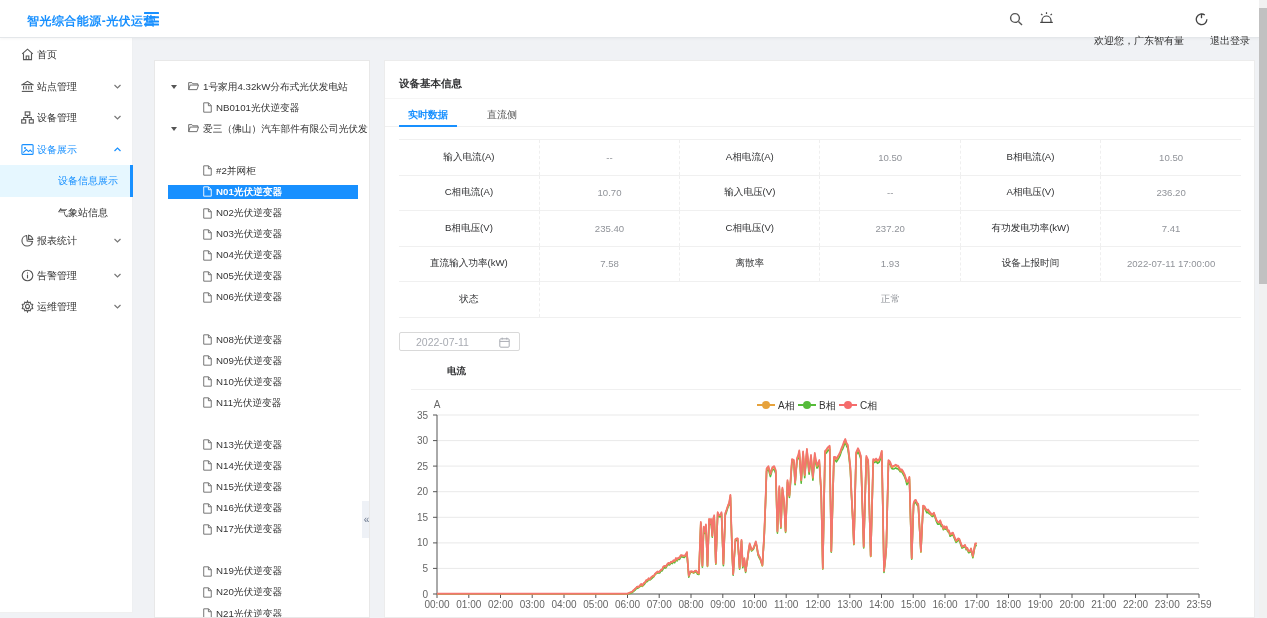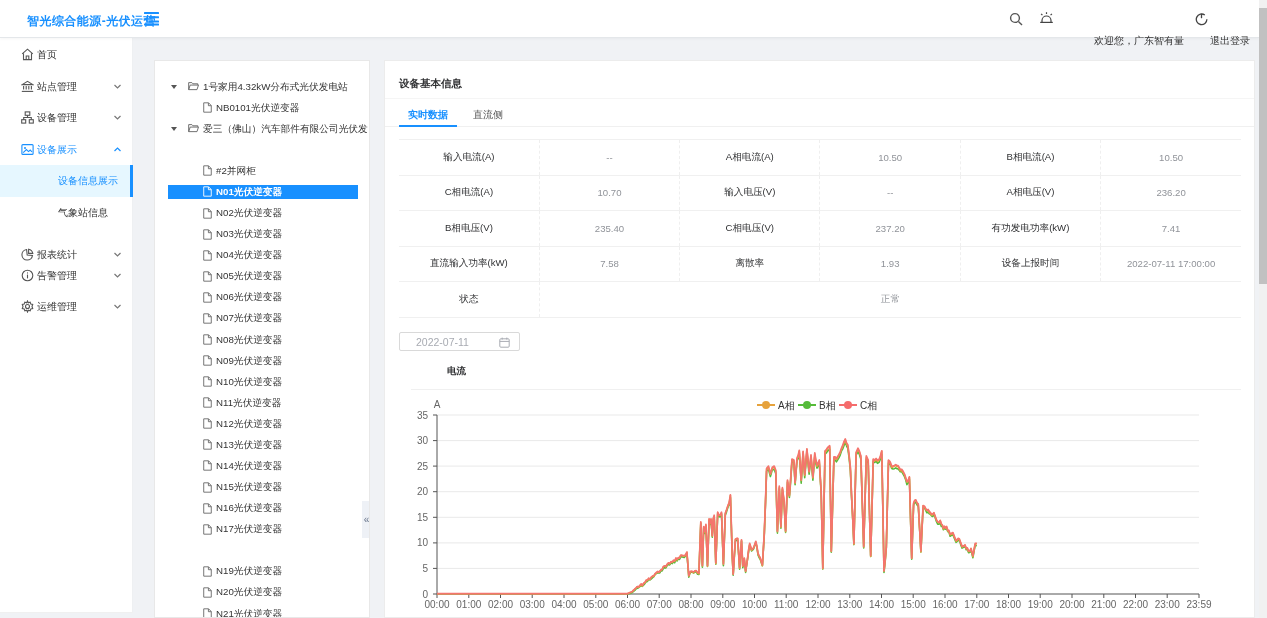--- a/index.html
+++ b/index.html
@@ -33,21 +33,21 @@
 .trow .file { position:absolute; top:50%; margin-top:-6px; }
 .trow .t { position:absolute; }
 .tsel { position:absolute; left:12.5px; top:123.5px; width:190.5px; height:14.5px; background:#1890ff; z-index:0; }
 .collapsetab { position:absolute; left:207px; top:440px; width:9px; height:37px; background:#eef1f6; color:#8a94a6; display:flex; align-items:center; justify-content:center; font-size:10px; color:#67748a; }
 
 .maincard { position:absolute; left:384px; top:60px; width:871px; height:558px; background:#fff; border:1px solid #ececec; overflow:hidden; z-index:3; }
 .mtitle { position:absolute; left:14px; top:16px; font-size:10.5px; font-weight:bold; color:#303133; }
 .titlediv { position:absolute; left:0; top:37px; width:871px; height:1px; background:#f5f5f5; }
 .tabbar { position:absolute; left:0; top:38px; width:871px; height:28px; border-bottom:1px solid #f0f0f0;padding-left:20px; }
 .tab1 { position:absolute; left:14px; top:9px; width:58px; text-align:center; font-size:10px; color:#1890ff; font-weight:bold; }
-.tab2 { position:absolute; left:88px; top:9px; width:58px; font-size:10px; color:#555; }
+.tab2 { position:absolute; left:88px; top:9px; width:58px; text-align:center; font-size:10px; color:#555; }
 .inkbar { position:absolute; left:14px; bottom:-1px; width:58px; height:2px; background:#1890ff; }
 
 .itable { position:absolute; left:14px; top:78px; width:842px; border-collapse:collapse; table-layout:fixed; }
 .itable td { height:35.5px; text-align:center; font-size:9.6px; border-bottom:1px solid #f0f0f0; border-left:1px dashed #efefef; }
 .itable tr td:first-child { border-left:none; }
 .itable td.lab { color:#303133; }
 .itable td.val { color:#909399; }
 .itable tr:first-child td { border-top:1px solid #f0f0f0; }
 
 .dpick { position:absolute; left:14px; top:271px; width:121px; height:19px; border:1px solid #d9d9d9; border-radius:2px; background:#fff; }
@@ -152,21 +152,21 @@
           <path d="M1.5 6 L4.5 3 L7.5 6"></path>
         </svg>
       </span>
     </div>
 <div class="sub sel" style="top:127.2px">
       <span class="tx">设备信息展示</span>
     </div>
 <div class="sub" style="top:158.8px">
       <span class="tx">气象站信息</span>
     </div>
-<div class="mi" style="top:201px">
+<div class="mi" style="top:187px">
       <span class="ic">
         <svg width="13" height="13" viewBox="0 0 13 13" fill="none" stroke="#555" stroke-width="1.1">
           <path d="M5.6 1.5 A5.3 5.3 0 1 0 11.5 7.4 L6.2 7 Z"></path>
           <path d="M7.6 1.2 A5.3 5.3 0 0 1 11.8 5.4 L7.6 5.4 Z"></path>
         </svg>
       </span>
       <span class="tx">报表统计</span>
       <span class="ar">
         <svg width="9" height="9" viewBox="0 0 9 9" fill="none" stroke="#777" stroke-width="1.2">
           <path d="M1.5 3 L4.5 6 L7.5 3"></path>
@@ -270,27 +270,20 @@
         </svg></span>
       <span class="t" style="left:61px">N05光伏逆变器</span>
     </div>
 <div class="trow" style="top:226.3px">
       <span class="file" style="left:48px"><svg width="9" height="11" viewBox="0 0 10 12" fill="none" stroke="#666" stroke-width="1">
           <path d="M0.8 11.2 V0.8 H6.2 L9.2 3.8 V11.2 Z"></path>
           <path d="M6 0.9 V4 H9.1"></path>
         </svg></span>
       <span class="t" style="left:61px">N06光伏逆变器</span>
     </div>
-<div class="trow" style="top:247.4px">
-      <span class="file" style="left:48px"><svg width="9" height="11" viewBox="0 0 10 12" fill="none" stroke="#666" stroke-width="1">
-          <path d="M0.8 11.2 V0.8 H6.2 L9.2 3.8 V11.2 Z"></path>
-          <path d="M6 0.9 V4 H9.1"></path>
-        </svg></span>
-      <span class="t" style="left:61px">N07光伏逆变器</span>
-    </div>
 <div class="trow" style="top:268.5px">
       <span class="file" style="left:48px"><svg width="9" height="11" viewBox="0 0 10 12" fill="none" stroke="#666" stroke-width="1">
           <path d="M0.8 11.2 V0.8 H6.2 L9.2 3.8 V11.2 Z"></path>
           <path d="M6 0.9 V4 H9.1"></path>
         </svg></span>
       <span class="t" style="left:61px">N08光伏逆变器</span>
     </div>
 <div class="trow" style="top:289.5px">
       <span class="file" style="left:48px"><svg width="9" height="11" viewBox="0 0 10 12" fill="none" stroke="#666" stroke-width="1">
           <path d="M0.8 11.2 V0.8 H6.2 L9.2 3.8 V11.2 Z"></path>
@@ -304,27 +297,20 @@
           <path d="M6 0.9 V4 H9.1"></path>
         </svg></span>
       <span class="t" style="left:61px">N10光伏逆变器</span>
     </div>
 <div class="trow" style="top:331.7px">
       <span class="file" style="left:48px"><svg width="9" height="11" viewBox="0 0 10 12" fill="none" stroke="#666" stroke-width="1">
           <path d="M0.8 11.2 V0.8 H6.2 L9.2 3.8 V11.2 Z"></path>
           <path d="M6 0.9 V4 H9.1"></path>
         </svg></span>
       <span class="t" style="left:61px">N11光伏逆变器</span>
-    </div>
-<div class="trow" style="top:352.8px">
-      <span class="file" style="left:48px"><svg width="9" height="11" viewBox="0 0 10 12" fill="none" stroke="#666" stroke-width="1">
-          <path d="M0.8 11.2 V0.8 H6.2 L9.2 3.8 V11.2 Z"></path>
-          <path d="M6 0.9 V4 H9.1"></path>
-        </svg></span>
-      <span class="t" style="left:61px">N12光伏逆变器</span>
     </div>
 <div class="trow" style="top:373.9px">
       <span class="file" style="left:48px"><svg width="9" height="11" viewBox="0 0 10 12" fill="none" stroke="#666" stroke-width="1">
           <path d="M0.8 11.2 V0.8 H6.2 L9.2 3.8 V11.2 Z"></path>
           <path d="M6 0.9 V4 H9.1"></path>
         </svg></span>
       <span class="t" style="left:61px">N13光伏逆变器</span>
     </div>
 <div class="trow" style="top:394.9px">
       <span class="file" style="left:48px"><svg width="9" height="11" viewBox="0 0 10 12" fill="none" stroke="#666" stroke-width="1">

